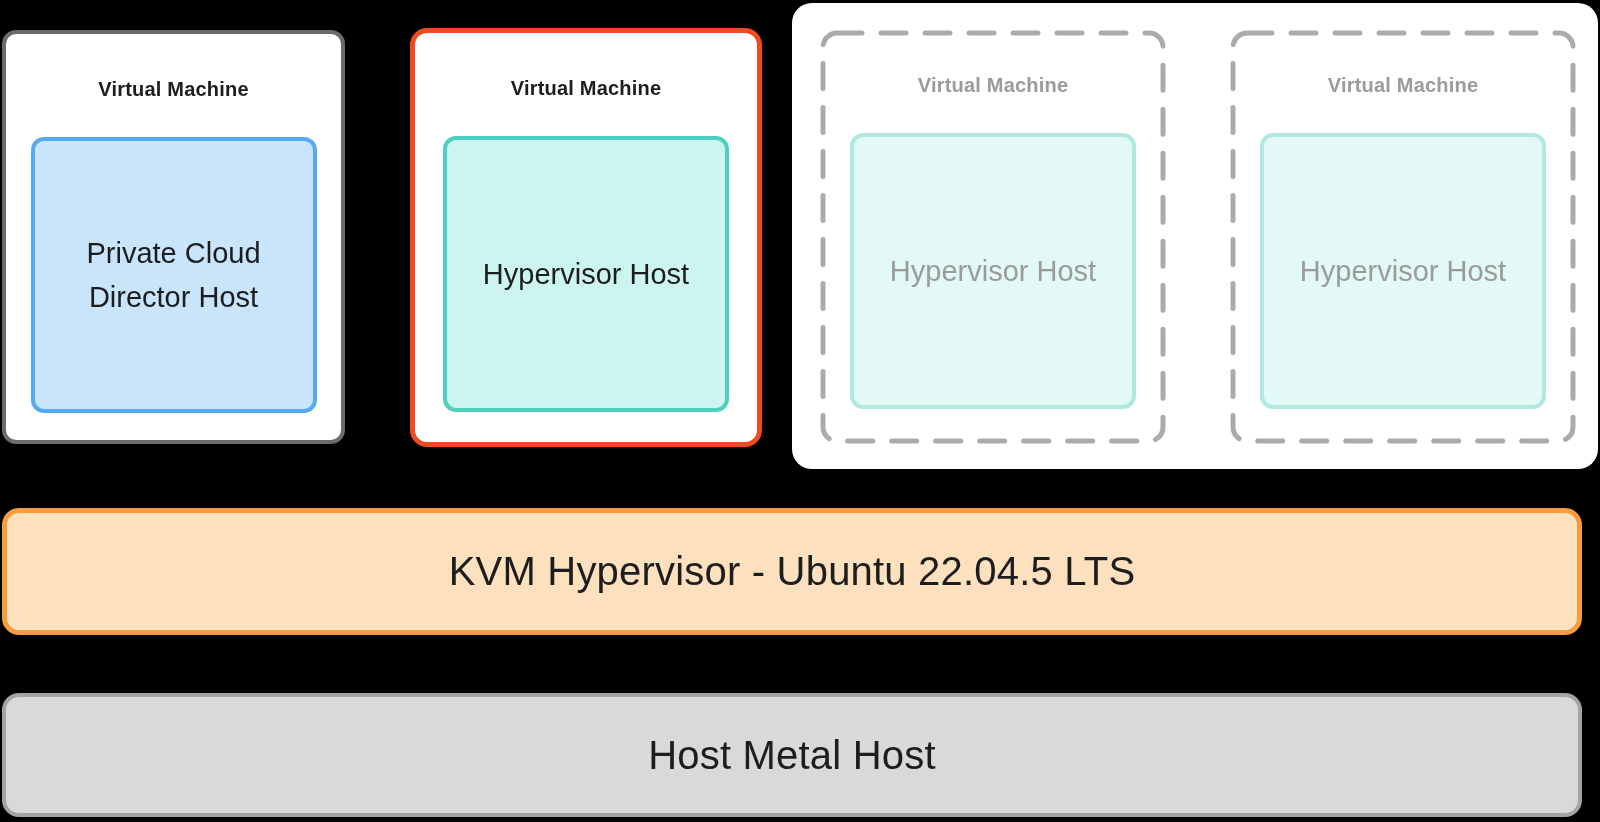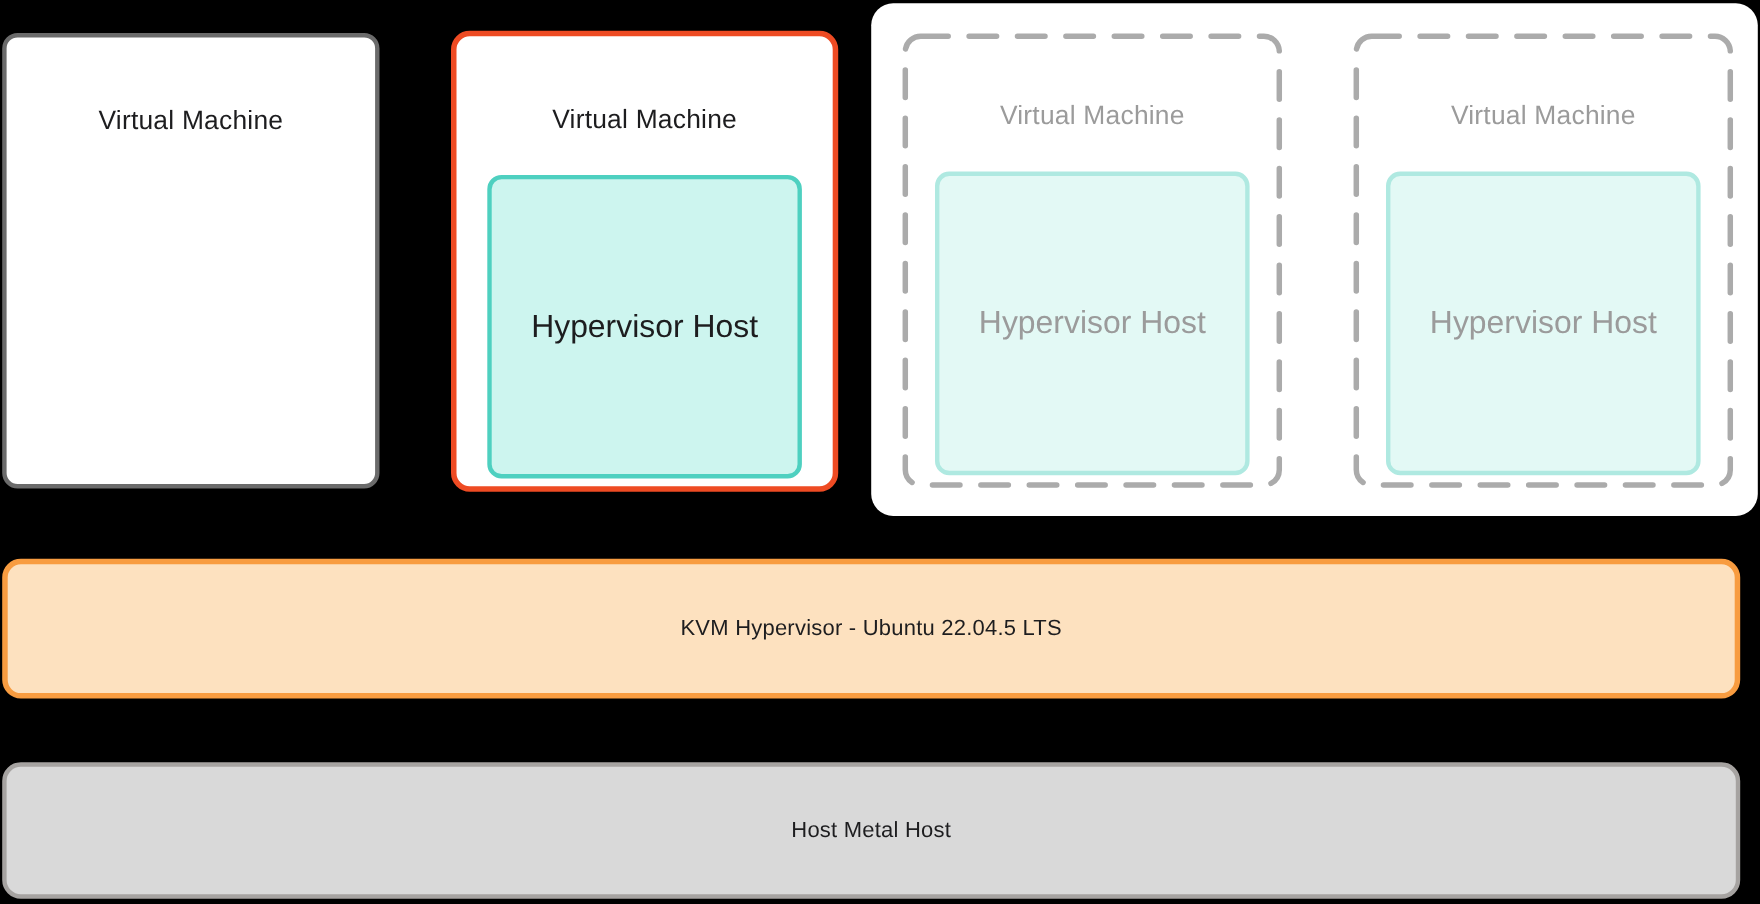--- a/index.html
+++ b/index.html
@@ -16,23 +16,23 @@
   .vm {
     position: absolute;
     box-sizing: border-box;
     background: var(--box-bg, #fff);
     border-radius: 14px;
     display: flex;
     flex-direction: column;
     align-items: center;
   }
   .vm-title {
-    margin-top: 62px;
-    font-size: 24px;
-    font-weight: 400;
+    margin-top: 44px;
+    font-size: 20px;
+    font-weight: 700;
     letter-spacing: 0.2px;
     color: var(--text-dark, #1d1d1f);
     white-space: nowrap;
   }
   .vm.ghost .vm-title { color: var(--text-gray, #9b9b9b); }
 
   .inner {
     margin-top: 36px;
     width: 286px;
     height: 276px;
@@ -89,21 +89,21 @@
   
   .bar {
     position: absolute;
     left: 2px;
     width: 1580px;
     box-sizing: border-box;
     border-radius: 17px;
     display: flex;
     align-items: center;
     justify-content: center;
-    font-size: 20px;
+    font-size: 40px;
     font-weight: 500;
     letter-spacing: 0.2px;
     color: var(--text-dark, #1d1d1f);
   }
   #kvm-bar {
     top: 508px; height: 127px;
     background: var(--orange-fill, #fde1bf);
     border: 5px solid var(--orange-border, #f89c40);
   }
   #metal-bar {
@@ -112,20 +112,23 @@
     border: 4px solid var(--gray-border, #a6a3a1);
   }
 </style>
 </head>
 <body>
 
 <div class="stage">
 
   <div class="vm" id="vm1">
     <div class="vm-title">Virtual Machine</div>
+    <div class="inner blue">
+      <span>Private Cloud Director Host</span>
+    </div>
   </div>
 
   <div class="vm" id="vm2">
     <div class="vm-title">Virtual Machine</div>
     <div class="inner teal">
       <span>Hypervisor Host</span>
     </div>
   </div>
 
   <div class="panel">

